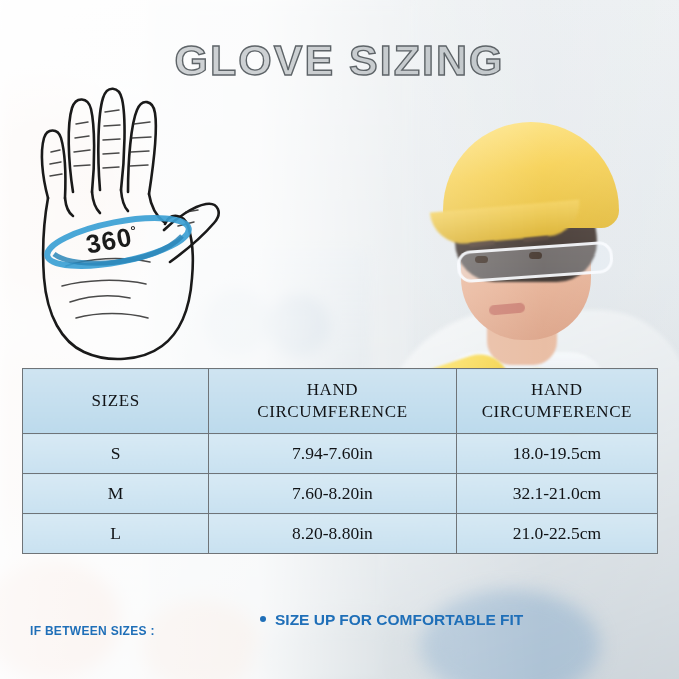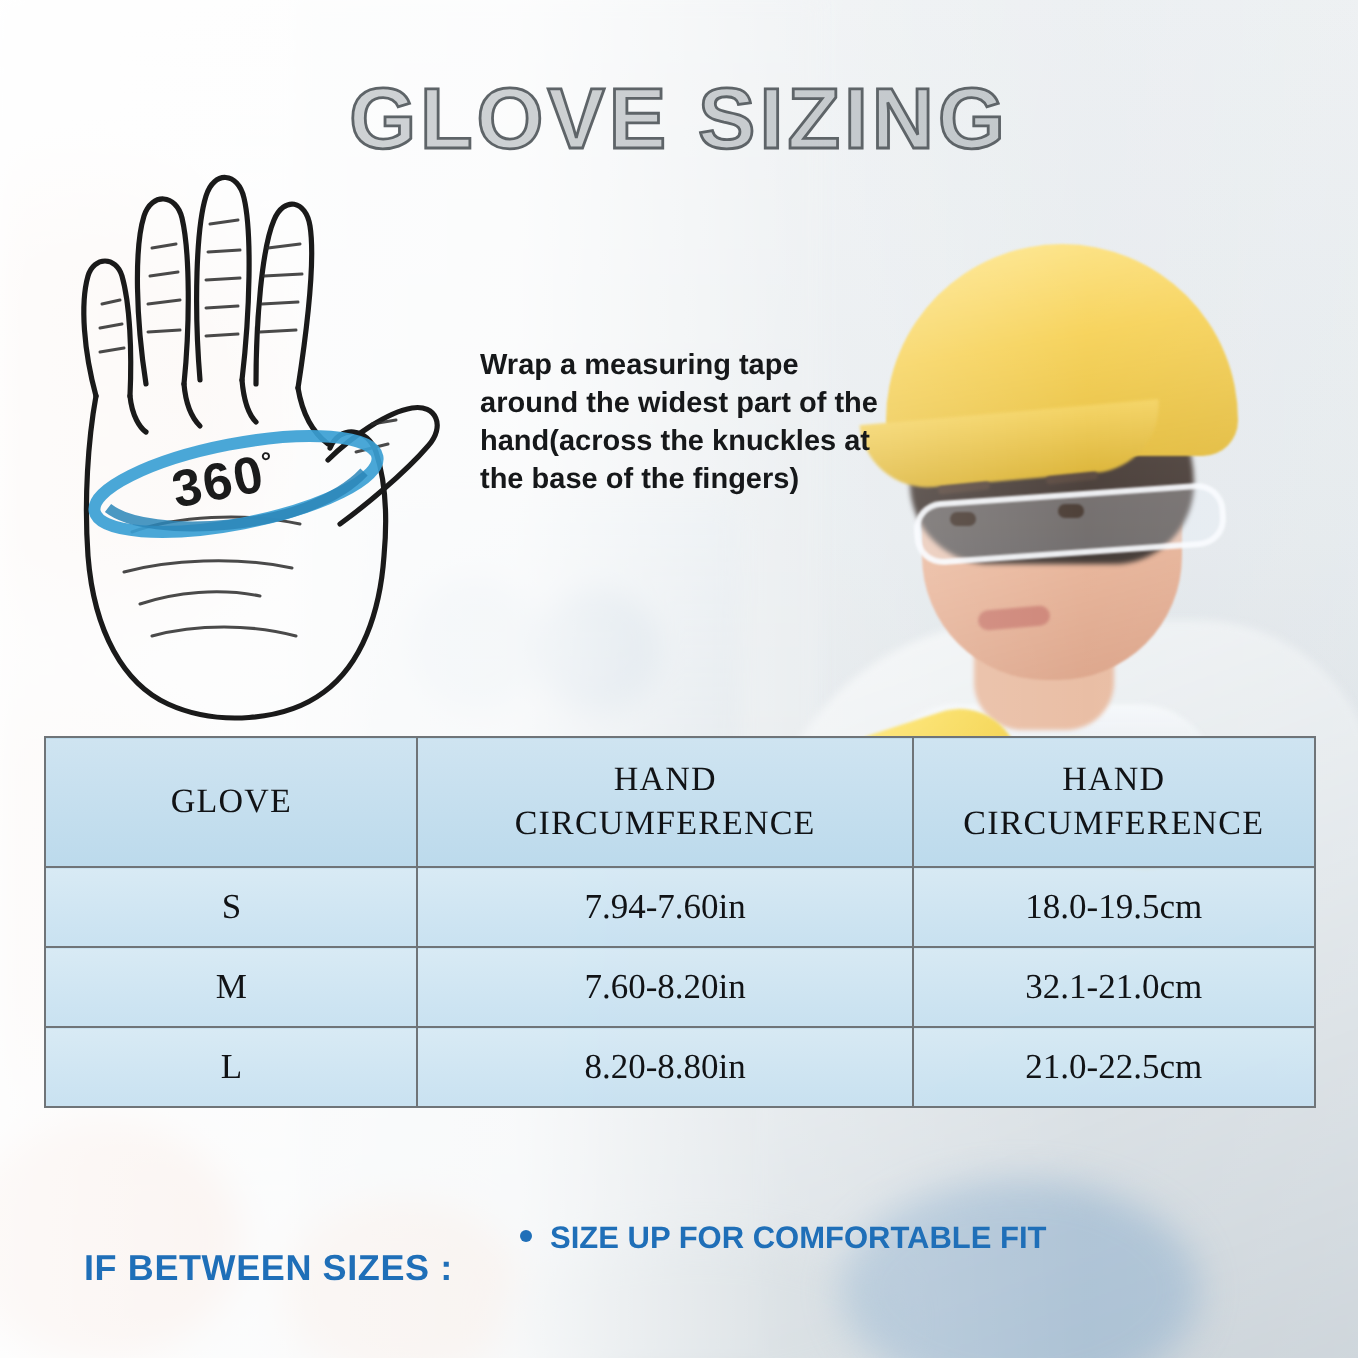--- a/index.html
+++ b/index.html
@@ -287,23 +287,23 @@
     position: absolute;
     left: 22px;
     top: 600px;
     width: 636px;
     font-family: "Liberation Sans", sans-serif;
     font-weight: bold;
     color: #1f6fb8;
   }
   .footer-label {
     position: absolute;
-    left: 20px;
+    left: 8px;
     top: 24px;
-    font-size: 18px;
+    font-size: 12px;
     letter-spacing: .3px;
   }
   .footer-list {
     position: absolute;
     left: 238px;
     top: 6px;
     font-size: 15.5px;
     line-height: 28px;
   }
   .footer-list .li { white-space: nowrap; }
@@ -399,27 +399,26 @@
       </g>
 
       <g>
         <ellipse cx="100" cy="162" rx="72" ry="20" transform="rotate(-11 100 162)" fill="none" stroke="#3b9fd4" stroke-width="6" opacity="0.92"></ellipse>
         <path d="M36 174 C56 190 136 186 164 156" fill="none" stroke="#2c86b8" stroke-width="5" opacity="0.85"></path>
       </g>
     </svg>
     <div class="badge-360"><span>360</span><sup>°</sup></div>
   </div>
 
-  <div class="instructions">Wrap a measuring tape around the widest part of the hand(across the knuckles at the base of the fingers)</div>
 
   <table class="table">
     <thead>
       <tr>
         <th class="col-size">
-          <span class="hdr-line">GLOVE</span>
+          <span class="hdr-line">SIZES</span>
         </th>
         <th class="col-in">
           <span class="hdr-line">HAND</span>
           <span class="hdr-line">CIRCUMFERENCE</span>
         </th>
         <th class="col-cm">
           <span class="hdr-line">HAND</span>
           <span class="hdr-line">CIRCUMFERENCE</span>
         </th>
       </tr>

